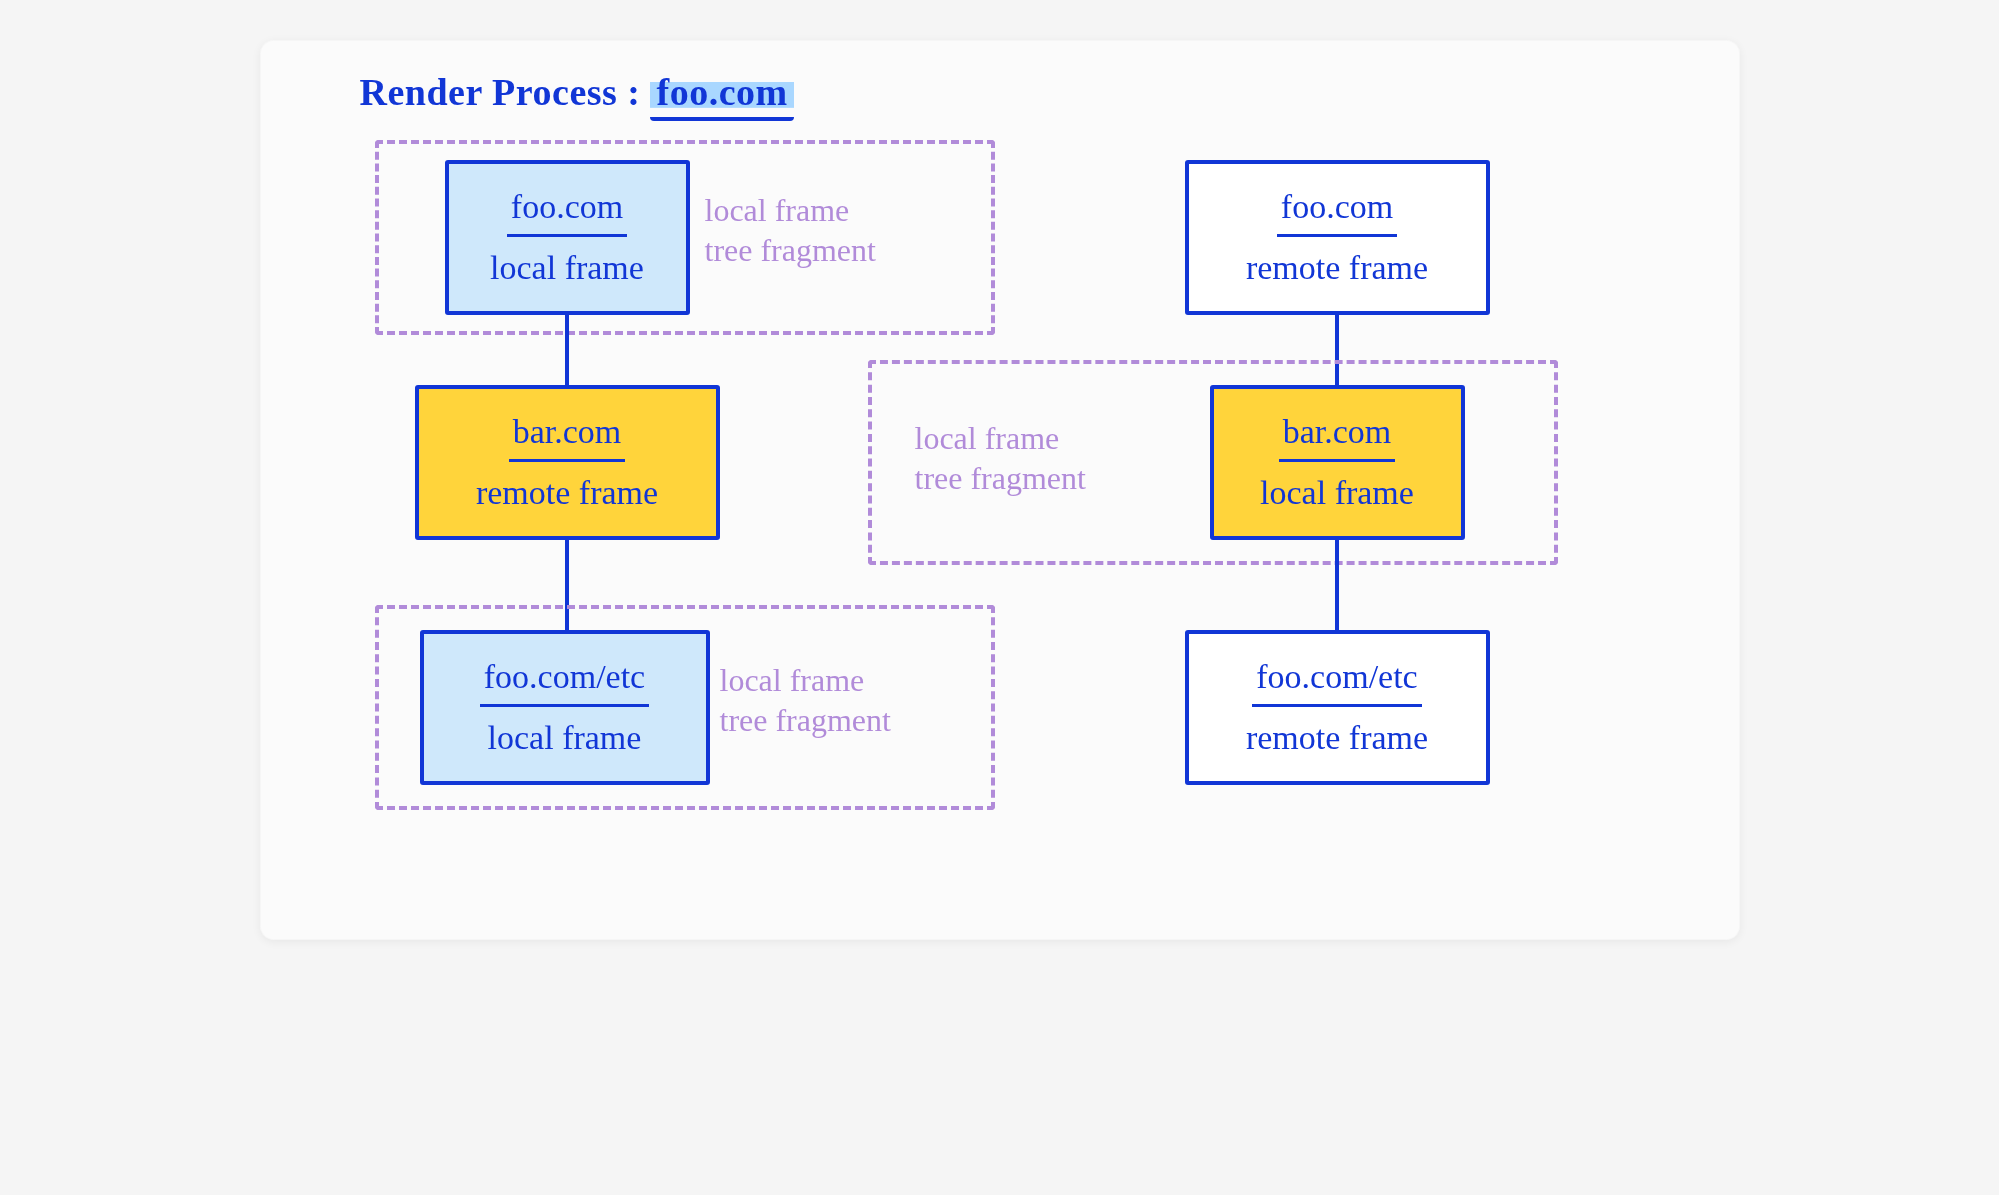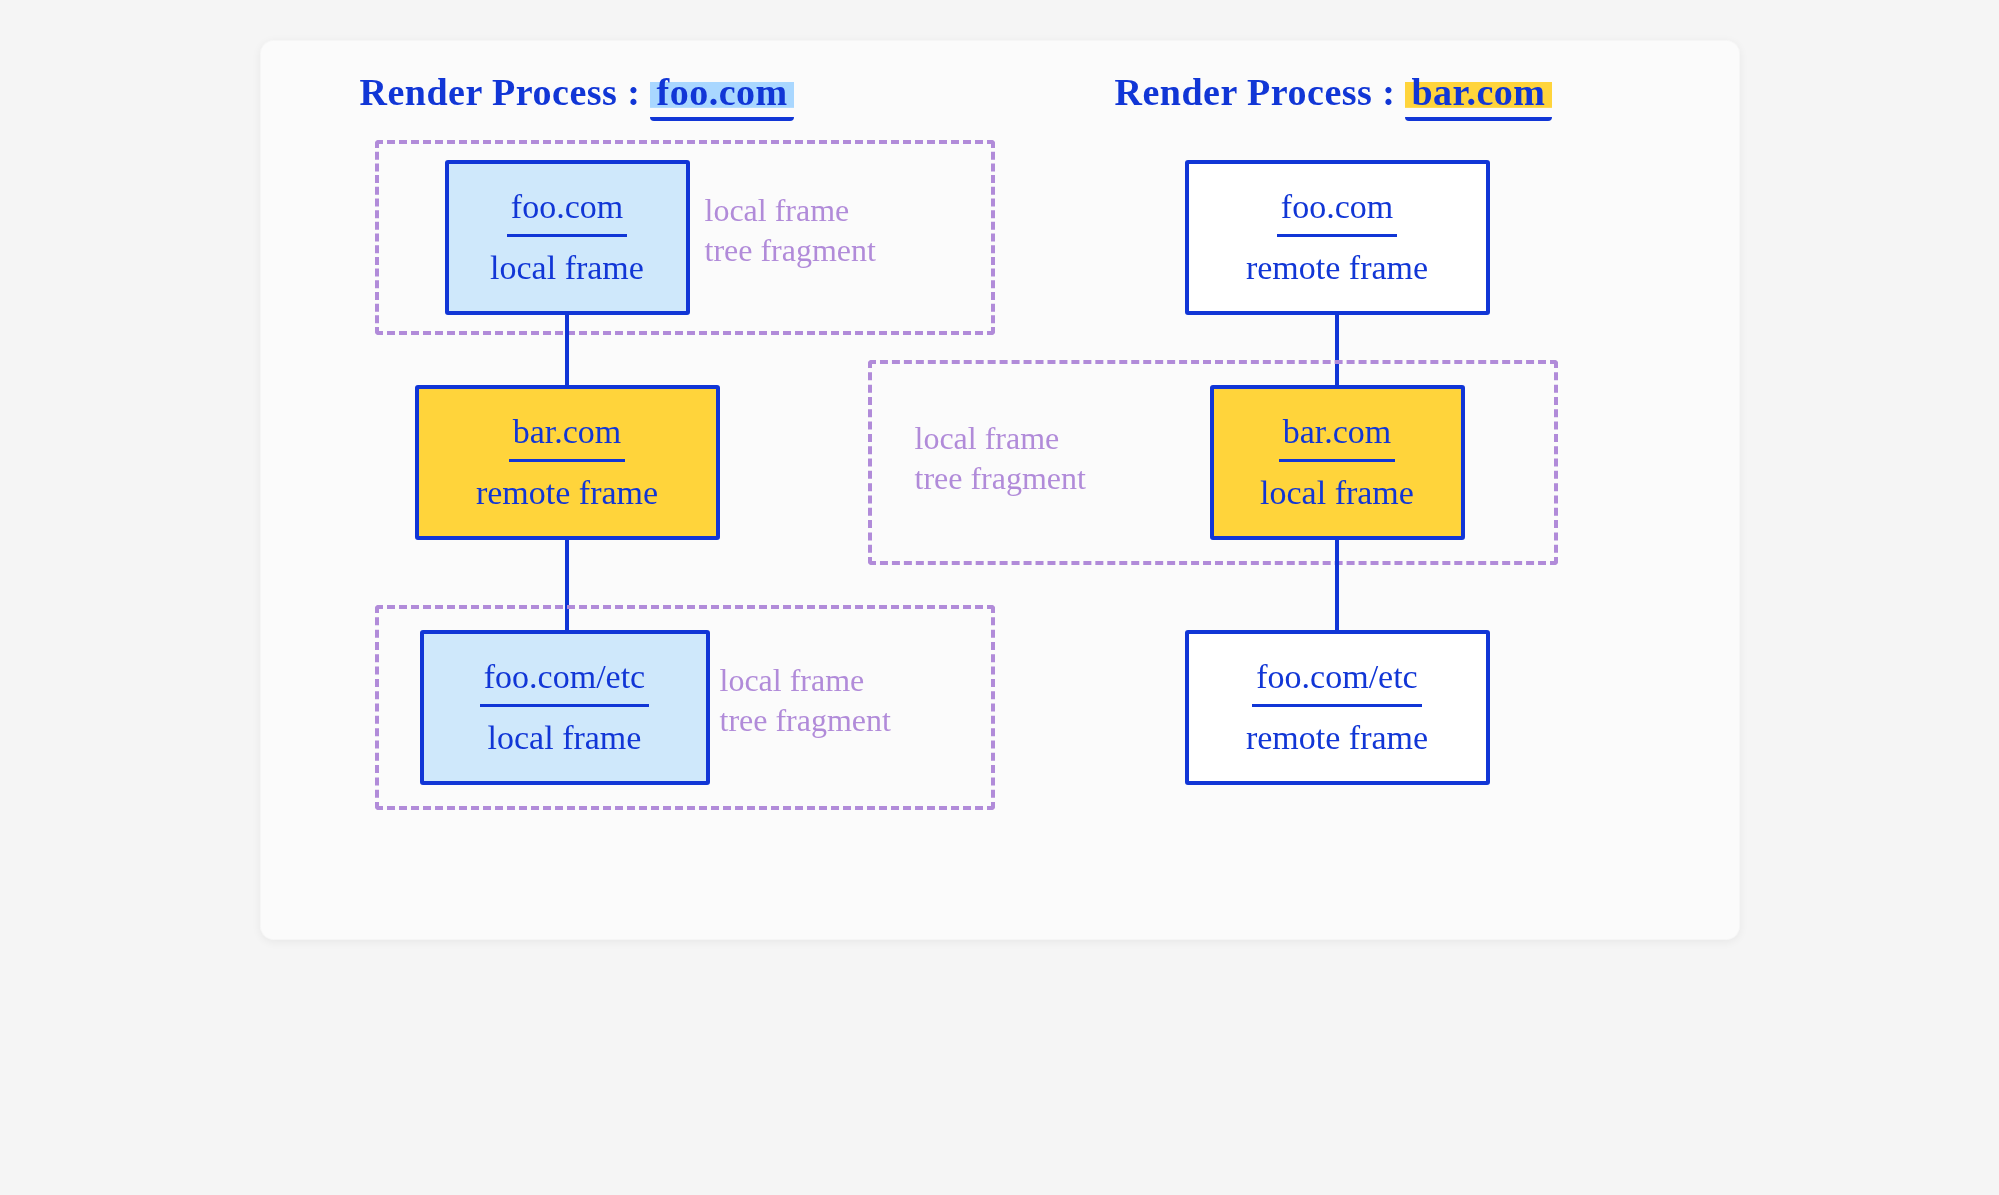--- a/index.html
+++ b/index.html
@@ -113,24 +113,20 @@
 
   <div class="abs frag" style="left:115px; top:565px; width:620px; height:205px;"></div>
   <div class="abs frag-label" style="left:460px; top:620px; width:260px; white-space:pre-line;">local frame
 tree fragment</div>
 
   <div class="abs box fill-blue" style="left:160px; top:590px; width:290px; height:155px;">
     <span class="url">foo.com/etc</span>
     <span>local frame</span>
   </div>
 
-  <div class="abs title hl-yellow" style="left:855px; top:30px;">
-    <span>Render Process :</span>
-    <span class="domain">bar.com</span>
-  </div>
 
   <div class="abs box fill-white" style="left:925px; top:120px; width:305px; height:155px;">
     <span class="url">foo.com</span>
     <span>remote frame</span>
   </div>
 
   <div class="abs vline" style="left:1075px; top:275px; height:70px;"></div>
 
   <div class="abs frag" style="left:608px; top:320px; width:690px; height:205px;"></div>
   <div class="abs frag-label" style="left:655px; top:378px; width:260px; white-space:pre-line;">local frame

